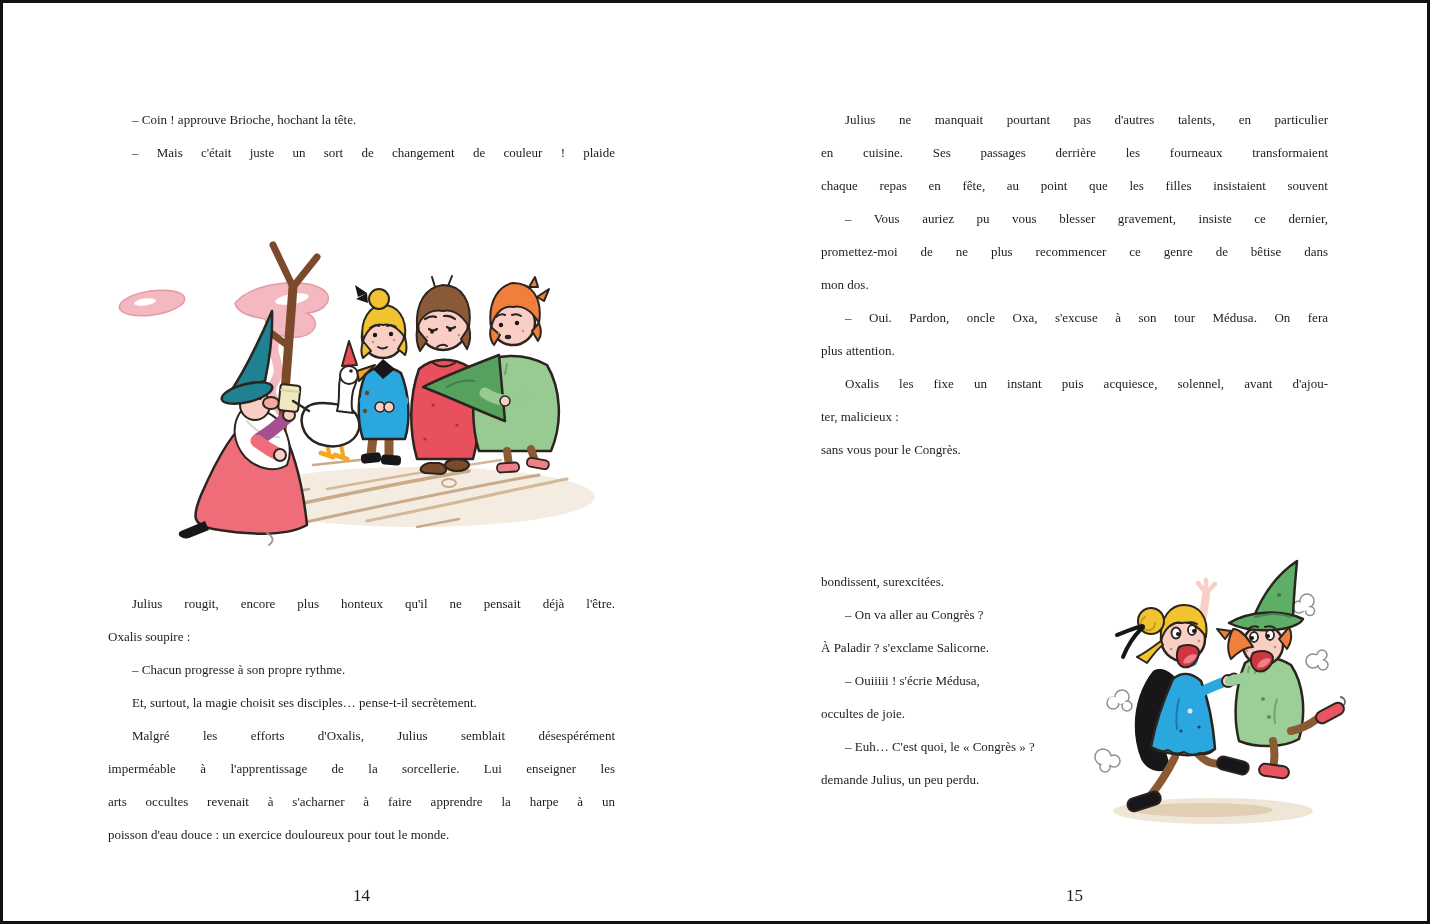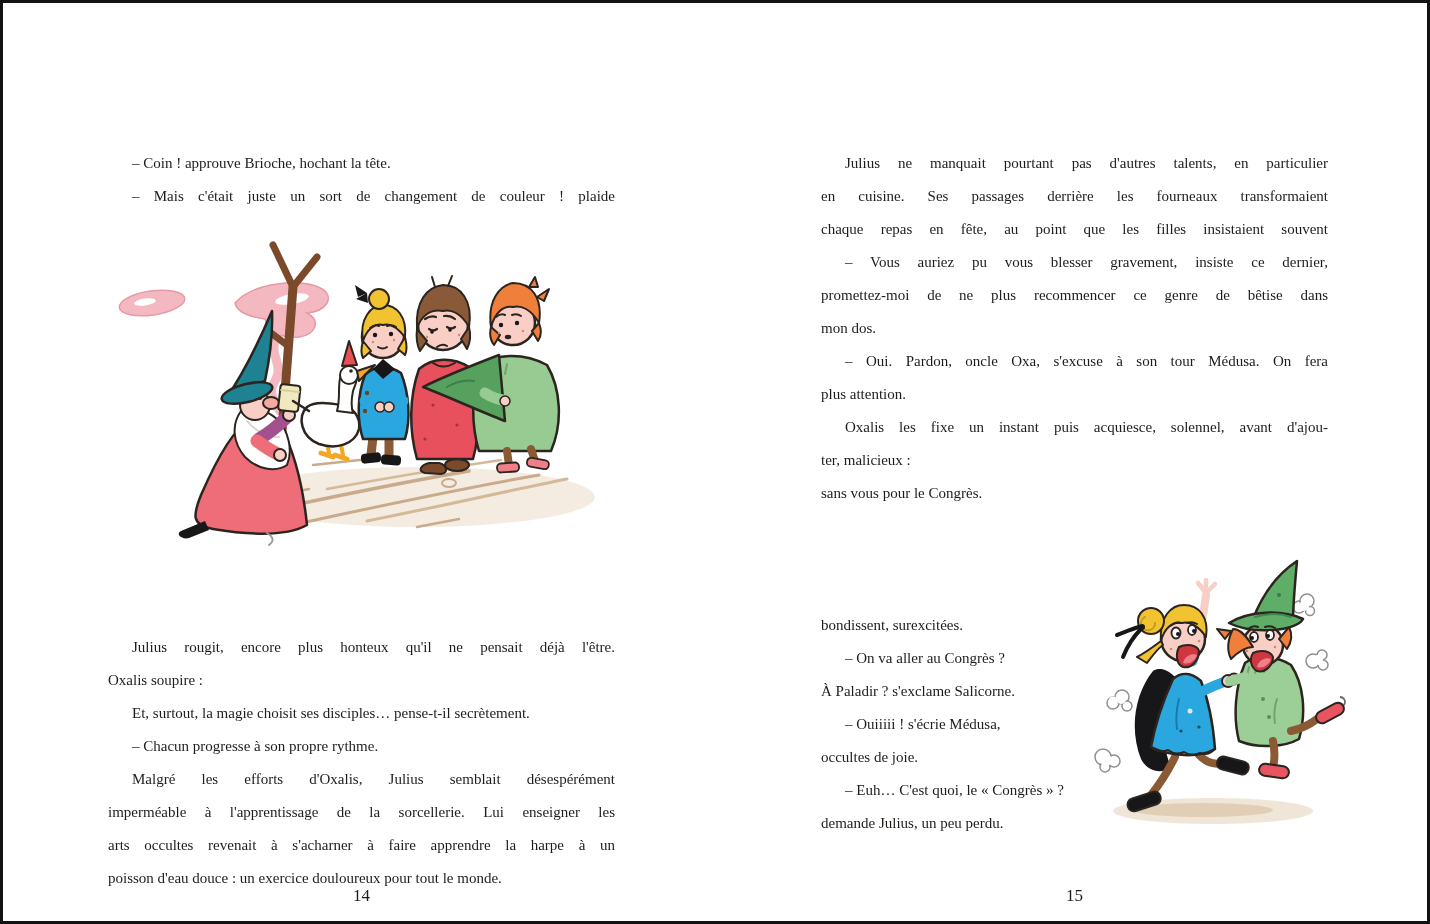--- a/index.html
+++ b/index.html
@@ -6,21 +6,21 @@
   .spread{
     position:relative;
     width:1430px;height:924px;
     background:#ffffff;
     border:3px solid #121212;
     box-sizing:border-box;
     overflow:hidden;
     font-family:"Liberation Serif","DejaVu Serif",serif;
     color:#1f1c1a;
   }
-  .textblock{position:absolute;font-size:15px;margin-top:44px;}
+  .textblock{position:absolute;font-size:13px;}
   .line{
     height:33px;line-height:33px;
     overflow:hidden;white-space:nowrap;
   }
   .line.j{
     white-space:normal;
     text-align:justify;
     text-align-last:justify;
     text-justify:inter-word;
   }
@@ -167,22 +167,22 @@
           <ellipse cx="391" cy="112" rx="3.2" ry="2.2" fill="#2b241f"></ellipse>
           <circle cx="382" cy="108" r="1.2" fill="#c98f6f"></circle>
             <circle cx="406" cy="106" r="1.2" fill="#c98f6f"></circle>
         </g>
       </svg>
     </div>
 
     <div class="textblock" id="lb2" style="left:105px;top:584px;width:507px;">
         <div class="line j ind">Julius rougit, encore plus honteux qu'il ne pensait déjà l'être.</div>
         <div class="line">Oxalis soupire&nbsp;:</div>
+        <div class="line ind">– Chacun progresse à son propre rythme.</div>
         <div class="line ind">Et, surtout, la magie choisit ses disciples… pense-t-il secrètement.</div>
-        <div class="line ind">– Chacun progresse à son propre rythme.</div>
         <div class="line j ind">Malgré les efforts d'Oxalis, Julius semblait désespérément</div>
         <div class="line j">imperméable à l'apprentissage de la sorcellerie. Lui enseigner les</div>
         <div class="line j">arts occultes revenait à s'acharner à faire apprendre la harpe à un</div>
         <div class="line">poisson d'eau douce&nbsp;: un exercice douloureux pour tout le monde.</div>
       </div>
 
     <div class="pagenum" style="left:105px;top:876px;text-align:center;">14</div>
   </div>
 
   <div>

